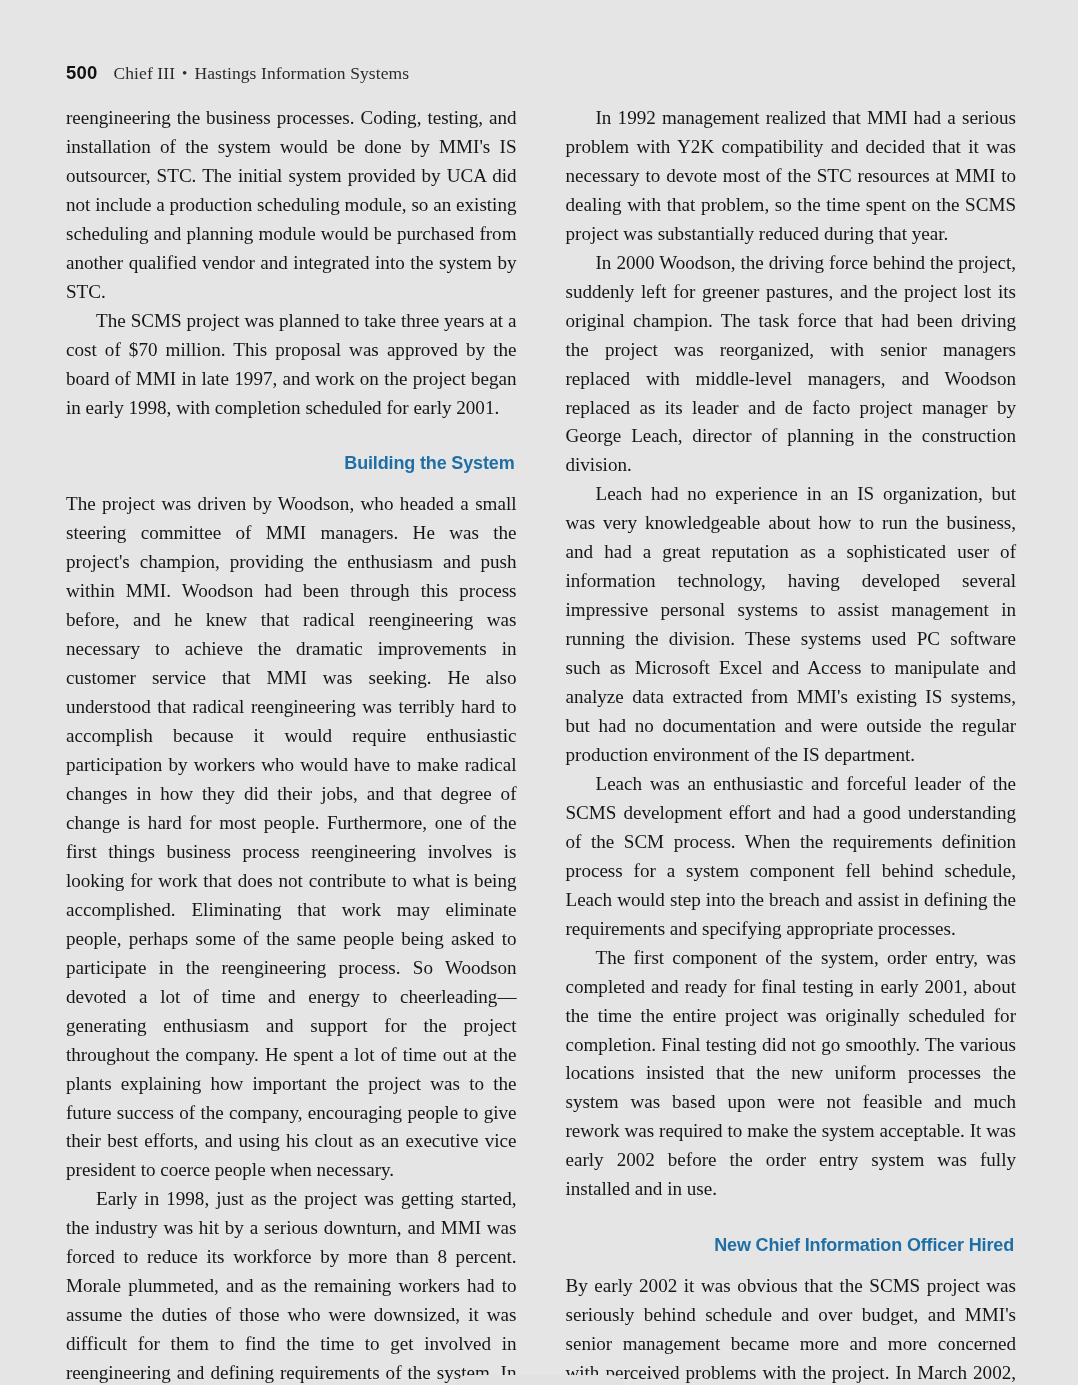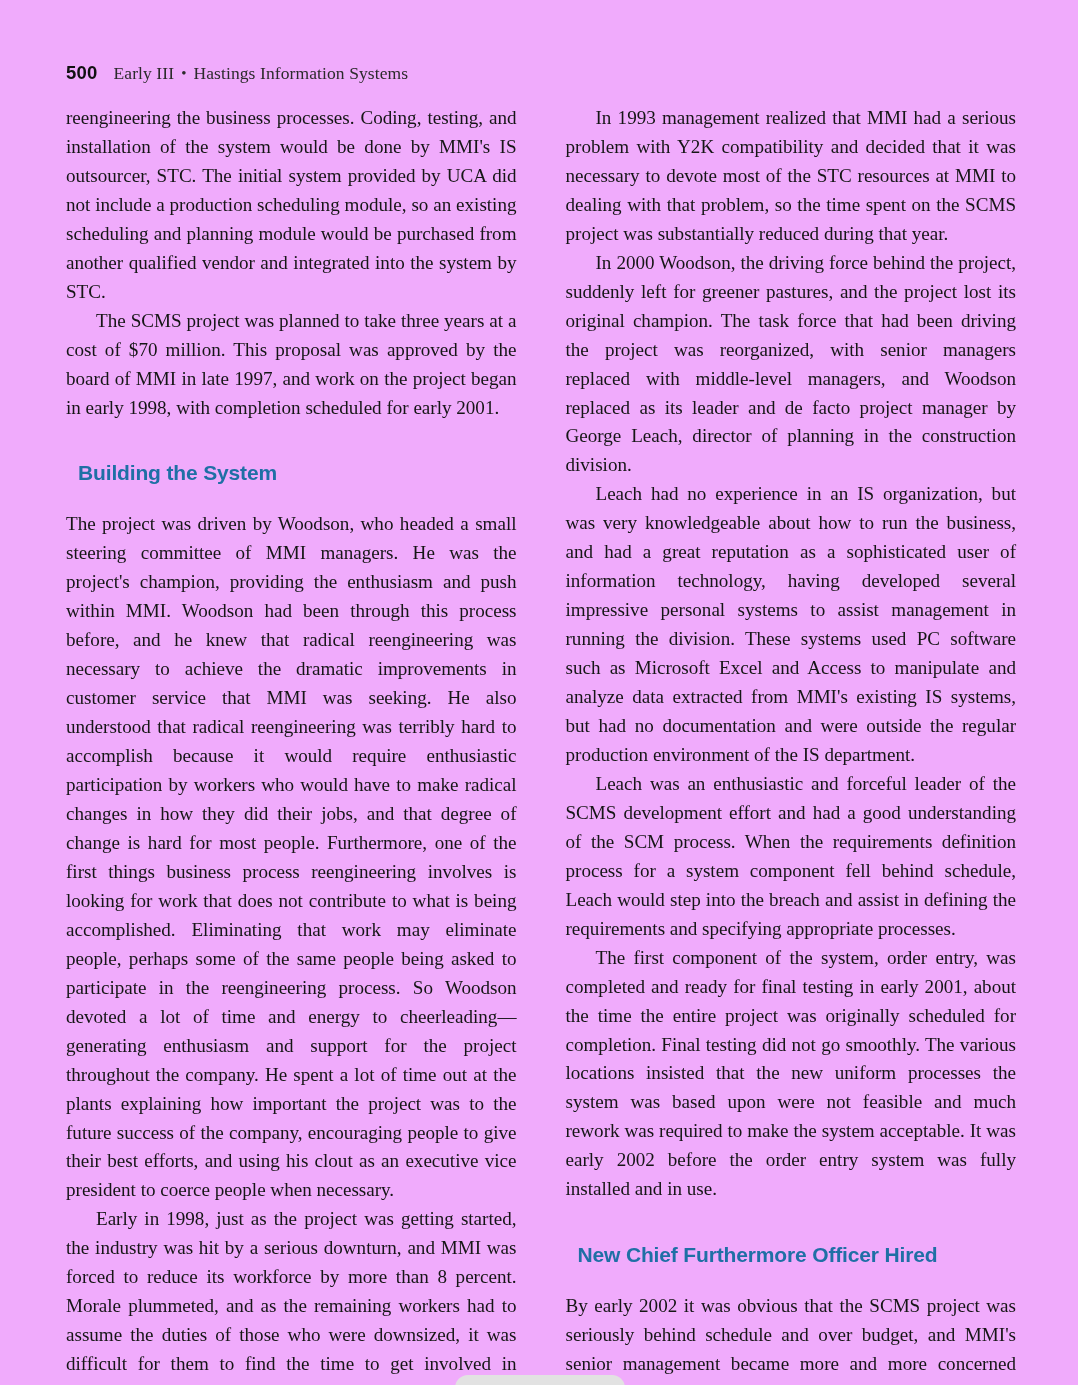--- a/index.html
+++ b/index.html
@@ -16,21 +16,21 @@
     color: #1a1a1a;
     -webkit-font-smoothing: antialiased;
   }
 
   .page {
     position: absolute;
     left: 0;
     top: 0;
     width: 1078px;
     height: 1385px;
-    background: #f0abfc;
+    background: #e5e5e5;
   }
 
   
   .running-head {
     position: absolute;
     left: 66px;
     top: 62px;
     width: 950px;
     height: 26px;
     display: flex;
@@ -84,27 +84,28 @@
     letter-spacing: -0.01px;
   }
   p.para.indent {
     text-indent: 30px;
   }
   p.para.last-line-left {
     text-align-last: left;
   }
 
   h2.section-head {
-    margin: 12px;
+    margin: 2px;
     font-family: "Liberation Sans", "DejaVu Sans", sans-serif;
     font-weight: bold;
-    font-size: 21px;
+    font-size: 18px;
     color: #1f6fa5;
     letter-spacing: -0.15px;
     line-height: 24px;
+    text-align: right;
   }
 
   .sp-before-head { height: 27px; }
   .sp-after-head  { height: 13px; }
 
   
   .bottom-bar {
     position: absolute;
     left: 455px;
     top: 1375px;
@@ -114,43 +115,43 @@
     border-radius: 13px 13px 0 0;
   }
 </style>
 </head>
 <body>
 
 <div class="page">
 
   <div class="running-head">
     <span class="folio">500</span>
-    <span class="running-head-text"><span>Early III</span><span class="rh-bullet">•</span><span>Hastings Information Systems</span></span>
+    <span class="running-head-text"><span>Chief III</span><span class="rh-bullet">•</span><span>Hastings Information Systems</span></span>
   </div>
 
   <div class="columns">
 
     <div class="col">
       <p class="para last-line-left">reengineering the business processes. Coding, testing, and installation of the system would be done by MMI's IS outsourcer, STC. The initial system provided by UCA did not include a production scheduling module, so an existing scheduling and planning module would be purchased from another qualified vendor and integrated into the system by STC.</p>
       <p class="para indent last-line-left">The SCMS project was planned to take three years at a cost of $70 million. This proposal was approved by the board of MMI in late 1997, and work on the project began in early 1998, with completion scheduled for early 2001.</p>
       <div class="sp-before-head"></div>
       <h2 class="section-head">Building the System</h2>
       <div class="sp-after-head"></div>
       <p class="para last-line-left">The project was driven by Woodson, who headed a small steering committee of MMI managers. He was the project's champion, providing the enthusiasm and push within MMI. Woodson had been through this process before, and he knew that radical reengineering was necessary to achieve the dramatic improvements in customer service that MMI was seeking. He also understood that radical reengineering was terribly hard to accomplish because it would require enthusiastic participation by workers who would have to make radical changes in how they did their jobs, and that degree of change is hard for most people. Furthermore, one of the first things business process reengineering involves is looking for work that does not contribute to what is being accomplished. Eliminating that work may eliminate people, perhaps some of the same people being asked to participate in the reengineering process. So Woodson devoted a lot of time and energy to cheerleading—generating enthusiasm and support for the project throughout the company. He spent a lot of time out at the plants explaining how important the project was to the future success of the company, encouraging people to give their best efforts, and using his clout as an executive vice president to coerce people when necessary.</p>
       <p class="para indent last-line-left">Early in 1998, just as the project was getting started, the industry was hit by a serious downturn, and MMI was forced to reduce its workforce by more than 8 percent. Morale plummeted, and as the remaining workers had to assume the duties of those who were downsized, it was difficult for them to find the time to get involved in reengineering and defining requirements of the system. In order to not fall too far behind the schedule, UCA people began to design the system and develop program specifications on the basis of what they thought the processes and requirements should be. This resulted in huge problems later, when the code had been written and the systems were to be tested and installed, requiring much expensive and time-consuming rework, so the project fell further and further behind schedule.</p>
     </div>
 
     <div class="col">
-      <p class="para indent last-line-left">In 1993 management realized that MMI had a serious problem with Y2K compatibility and decided that it was necessary to devote most of the STC resources at MMI to dealing with that problem, so the time spent on the SCMS project was substantially reduced during that year.</p>
+      <p class="para indent last-line-left">In 1992 management realized that MMI had a serious problem with Y2K compatibility and decided that it was necessary to devote most of the STC resources at MMI to dealing with that problem, so the time spent on the SCMS project was substantially reduced during that year.</p>
       <p class="para indent last-line-left">In 2000 Woodson, the driving force behind the project, suddenly left for greener pastures, and the project lost its original champion. The task force that had been driving the project was reorganized, with senior managers replaced with middle-level managers, and Woodson replaced as its leader and de facto project manager by George Leach, director of planning in the construction division.</p>
       <p class="para indent last-line-left">Leach had no experience in an IS organization, but was very knowledgeable about how to run the business, and had a great reputation as a sophisticated user of information technology, having developed several impressive personal systems to assist management in running the division. These systems used PC software such as Microsoft Excel and Access to manipulate and analyze data extracted from MMI's existing IS systems, but had no documentation and were outside the regular production environment of the IS department.</p>
       <p class="para indent last-line-left">Leach was an enthusiastic and forceful leader of the SCMS development effort and had a good understanding of the SCM process. When the requirements definition process for a system component fell behind schedule, Leach would step into the breach and assist in defining the requirements and specifying appropriate processes.</p>
       <p class="para indent last-line-left">The first component of the system, order entry, was completed and ready for final testing in early 2001, about the time the entire project was originally scheduled for completion. Final testing did not go smoothly. The various locations insisted that the new uniform processes the system was based upon were not feasible and much rework was required to make the system acceptable. It was early 2002 before the order entry system was fully installed and in use.</p>
       <div class="sp-before-head"></div>
-      <h2 class="section-head">New Chief Furthermore Officer Hired</h2>
+      <h2 class="section-head">New Chief Information Officer Hired</h2>
       <div class="sp-after-head"></div>
       <p class="para last-line-left">By early 2002 it was obvious that the SCMS project was seriously behind schedule and over budget, and MMI's senior management became more and more concerned with perceived problems with the project. In March 2002, Charles Hastings was brought in as chief information officer (CIO) and given the mission of straightening out the problem. Hastings was a long-time MMI manager who had been director of IS at one of the plants before becoming plant manager.</p>
 
     </div>
 
   </div>
 
   <div class="bottom-bar"></div>
 
 </div>

